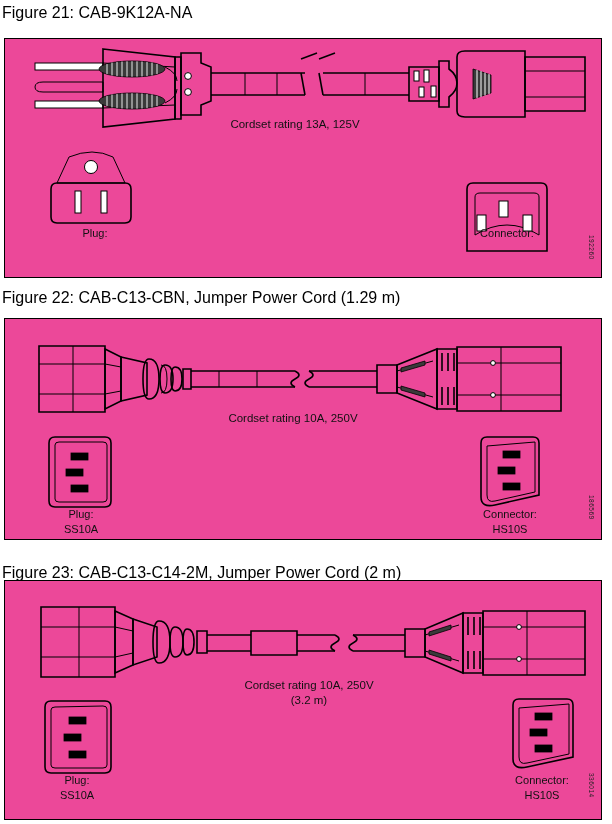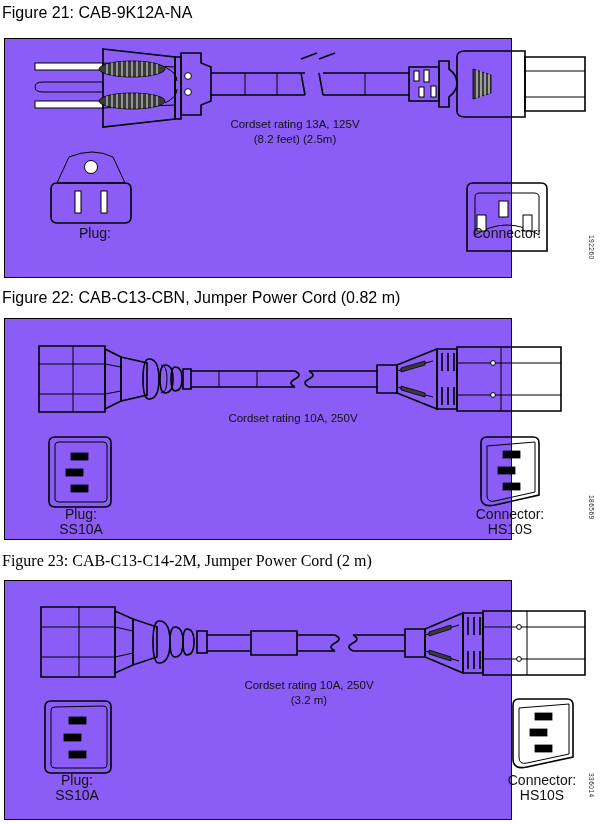--- a/index.html
+++ b/index.html
@@ -16,24 +16,24 @@
     overflow: hidden;
   }
   .page {
     position: relative;
     width: 612px;
     height: 824px;
   }
   .fig-block {
     position: absolute;
     left: 4px;
-    width: 508px;
+    width: 598px;
     border: 1px solid #000;
     box-sizing: border-box;
-    background: #8b5cf6;
+    background: #ec4899;
   }
   .fig-inner {
     position: relative;
     width: 100%;
     height: 100%;
   }
   .fig-id {
     position: absolute;
     font-size: 6.5px;
     font-family: "Liberation Sans", sans-serif;
@@ -46,21 +46,21 @@
   .rating {
     position: absolute;
     font-size: 11.5px;
     line-height: 15px;
     text-align: center;
     white-space: nowrap;
     color: #111;
   }
   .endlabel {
     position: absolute;
-    font-size: 14px;
+    font-size: 11px;
     line-height: 15px;
     text-align: center;
     white-space: nowrap;
     color: #111;
   }
   svg { display: block; }
   .ln { fill: none; stroke: #000; stroke-width: 1; }
   .ln-thick { fill: none; stroke: #000; stroke-width: 1.6; }
   .sh-white { fill: #ffffff; stroke: #000; stroke-width: 1; }
   .sh-dark { fill: #3a3a3a; stroke: #000; stroke-width: 0.8; }
@@ -171,36 +171,35 @@
 
         <path class="ln-thick" d="M462 150 q0 -6 6 -6 L536 144 q6 0 6 6 L542 212 L462 212 Z"></path>
         <path class="ln" d="M470 158 q0 -4 5 -4 L529 154 q5 0 5 4 L534 196 q-16 -10 -32 -10 q-16 0 -32 10 Z"></path>
         <rect class="sh-white" x="494" y="162" width="9" height="16"></rect>
         <rect class="sh-white" x="472" y="176" width="9" height="16"></rect>
         <rect class="sh-white" x="518" y="176" width="9" height="16"></rect>
       </svg>
 
       <div class="rating" style="left:150px;top:78px;width:280px;">
         <div>Cordset rating 13A, 125V</div>
-        <div>(8.2 feet) (2.5m)</div>
       </div>
 
       <div class="endlabel" style="left:16px;top:187px;width:148px;">
         <div>Plug:</div>
       </div>
 
       <div class="endlabel" style="left:424px;top:187px;width:156px;">
         <div>Connector:</div>
       </div>
 
       <div class="fig-id" style="left:590px;top:196px;">192260</div>
     </div>
   </div>
 
-  <div style="position:absolute;left:2px;top:289px;">Figure 22: CAB-C13-CBN, Jumper Power Cord (0.82 m)</div>
+  <div style="position:absolute;left:2px;top:289px;">Figure 22: CAB-C13-CBN, Jumper Power Cord (1.29 m)</div>
 
   <div class="fig-block" style="top:318px;height:222px;">
     <div class="fig-inner">
 
       <svg width="596" height="220" viewBox="0 0 596 220">
 
         <path class="ln-thick" d="M34 27 L100 27 L100 93 L34 93 Z"></path>
         <path class="ln" d="M34 45 L100 45"></path>
         <path class="ln" d="M34 75 L100 75"></path>
         <path class="ln" d="M68 27 L68 93"></path>
@@ -276,21 +275,21 @@
 
       <div class="endlabel" style="left:438px;top:188px;width:134px;">
         <div>Connector:</div>
         <div>HS10S</div>
       </div>
 
       <div class="fig-id" style="left:590px;top:176px;">186569</div>
     </div>
   </div>
 
-  <div style="position:absolute;left:2px;top:552px;font-family:Liberation Serif, serif;">Figure 23: CAB-C13-C14-2M, Jumper Power Cord (2 m)</div>
+  <div style="position:absolute;left:2px;top:564px;">Figure 23: CAB-C13-C14-2M, Jumper Power Cord (2 m)</div>
 
   <div class="fig-block" style="top:580px;height:240px;">
     <div class="fig-inner">
 
       <svg width="596" height="238" viewBox="0 0 596 238">
 
         <path class="ln-thick" d="M36 26 L110 26 L110 96 L36 96 Z"></path>
         <path class="ln" d="M36 46 L110 46"></path>
         <path class="ln" d="M36 76 L110 76"></path>
         <path class="ln" d="M74 26 L74 96"></path>

